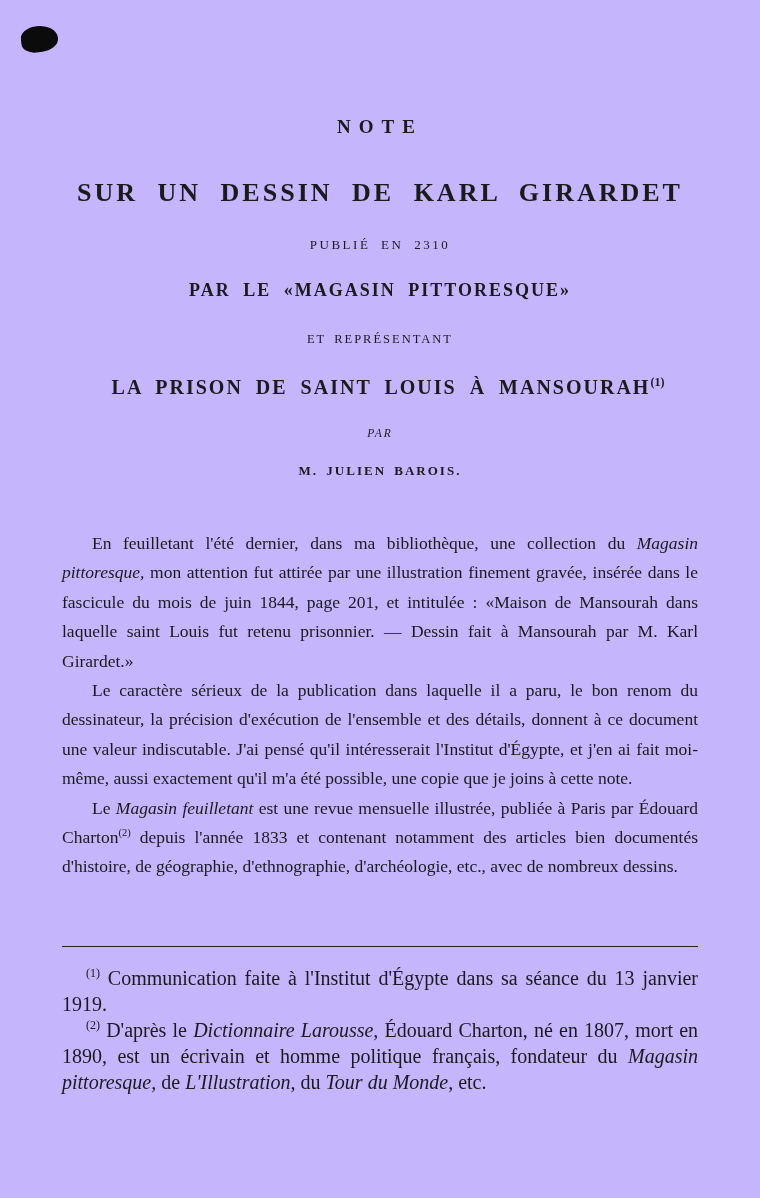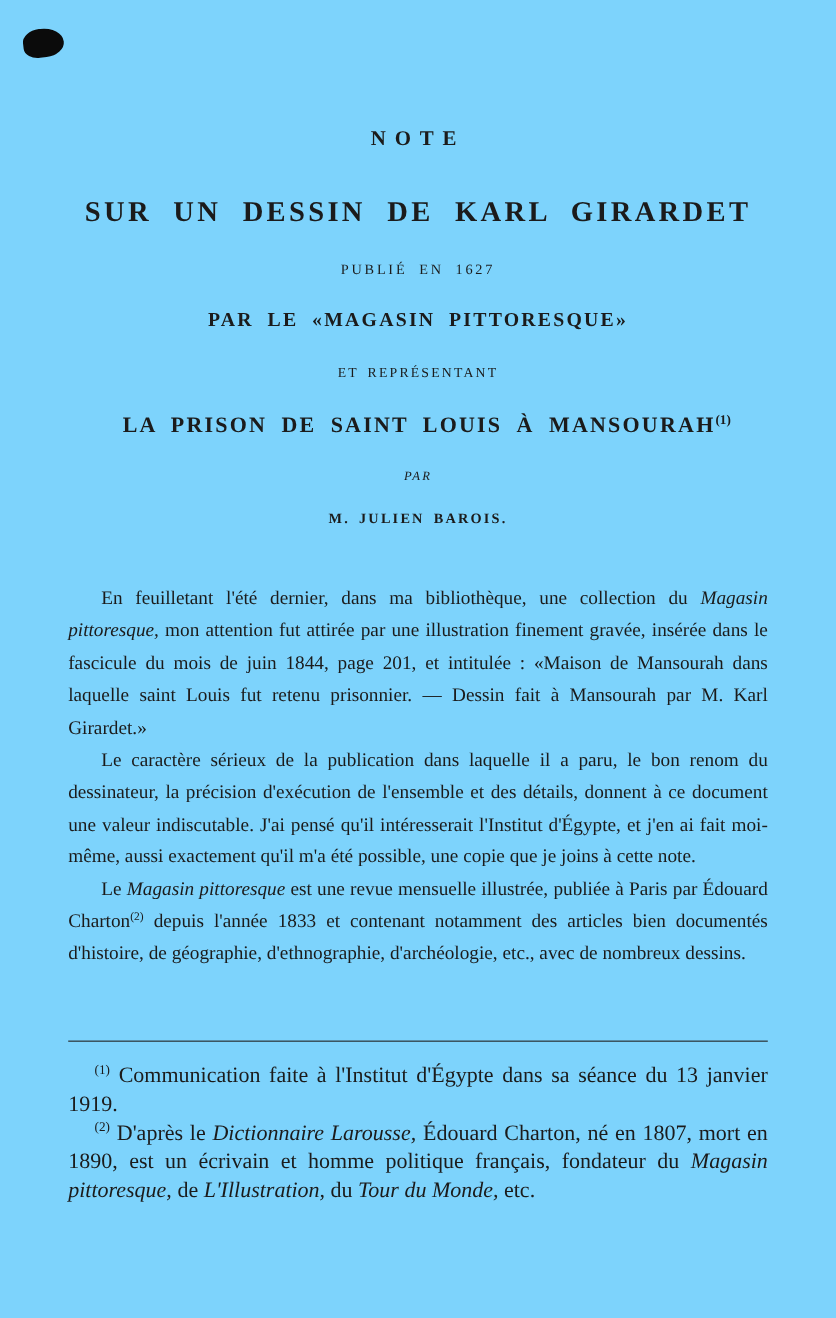--- a/index.html
+++ b/index.html
@@ -2,21 +2,21 @@
 <html lang="fr"><head>
 <meta charset="utf-8">
 <style>
   html, body { margin: 0; padding: 0; background: #ffffff; }
 
   .page {
     position: relative;
     width: 760px;
     height: 1198px;
     margin: 0 auto;
-    background: #7dd3fc;
+    background: #c4b5fd;
     color: #1b1b1b;
     font-family: "Liberation Serif", "DejaVu Serif", serif;
     box-sizing: border-box;
     overflow: hidden;
   }
 
   
   .ink-blot {
     position: absolute;
     left: 21px;
@@ -129,32 +129,32 @@
 </head>
 <body>
 
 <div class="page">
 
   <div class="ink-blot"></div>
 
   <header class="title-block">
     <div class="t-note">NOTE</div>
     <div class="t-subject">SUR UN DESSIN DE KARL GIRARDET</div>
-    <div class="t-published">PUBLIÉ EN 1627</div>
+    <div class="t-published">PUBLIÉ EN 2310</div>
     <div class="t-publisher">PAR LE «MAGASIN PITTORESQUE»</div>
     <div class="t-representing">ET REPRÉSENTANT</div>
     <div class="t-main"><span>LA PRISON DE SAINT LOUIS À MANSOURAH</span><sup>(1)</sup></div>
     <div class="t-par">PAR</div>
     <div class="t-author">M. JULIEN BAROIS.</div>
   </header>
 
   <main class="article-body">
     <p><span>En feuilletant l'été dernier, dans ma bibliothèque, une collection du </span><span class="italic">Magasin pittoresque,</span><span> mon attention fut attirée par une illustration finement gravée, insérée dans le fascicule du mois de juin 1844, page 201, et intitulée : «Maison de Mansourah dans laquelle saint Louis fut retenu prisonnier. — Dessin fait à Mansourah par M. Karl Girardet.»</span></p>
     <p><span>Le caractère sérieux de la publication dans laquelle il a paru, le bon renom du dessinateur, la précision d'exécution de l'ensemble et des détails, donnent à ce document une valeur indiscutable. J'ai pensé qu'il intéresserait l'Institut d'Égypte, et j'en ai fait moi-même, aussi exactement qu'il m'a été possible, une copie que je joins à cette note.</span></p>
-    <p><span>Le </span><span class="italic">Magasin pittoresque</span><span> est une revue mensuelle illustrée, publiée à Paris par Édouard Charton</span><sup>(2)</sup><span> depuis l'année 1833 et contenant notamment des articles bien documentés d'histoire, de géographie, d'ethnographie, d'archéologie, etc., avec de nombreux dessins.</span></p>
+    <p><span>Le </span><span class="italic">Magasin feuilletant</span><span> est une revue mensuelle illustrée, publiée à Paris par Édouard Charton</span><sup>(2)</sup><span> depuis l'année 1833 et contenant notamment des articles bien documentés d'histoire, de géographie, d'ethnographie, d'archéologie, etc., avec de nombreux dessins.</span></p>
   </main>
 
   <footer class="footnotes">
     <hr class="footnote-rule">
     <p><sup>(1)</sup><span> Communication faite à l'Institut d'Égypte dans sa séance du 13 janvier 1919.</span></p>
     <p><sup>(2)</sup><span> D'après le </span><span class="italic">Dictionnaire Larousse,</span><span> Édouard Charton, né en 1807, mort en 1890, est un écrivain et homme politique français, fondateur du </span><span class="italic">Magasin pittoresque,</span><span> de </span><span class="italic">L'Illustration,</span><span> du </span><span class="italic">Tour du Monde,</span><span> etc.</span></p>
   </footer>
 
 </div>
 

